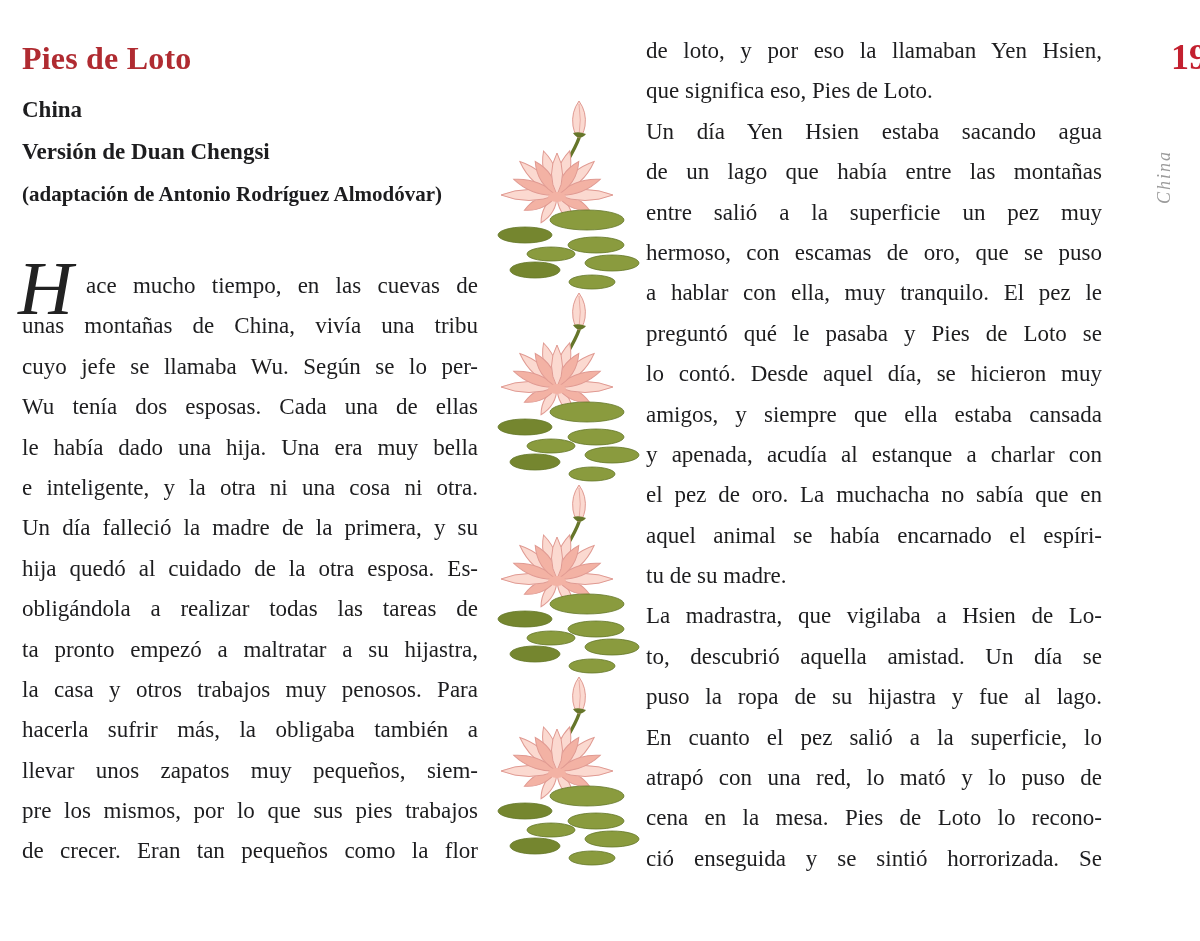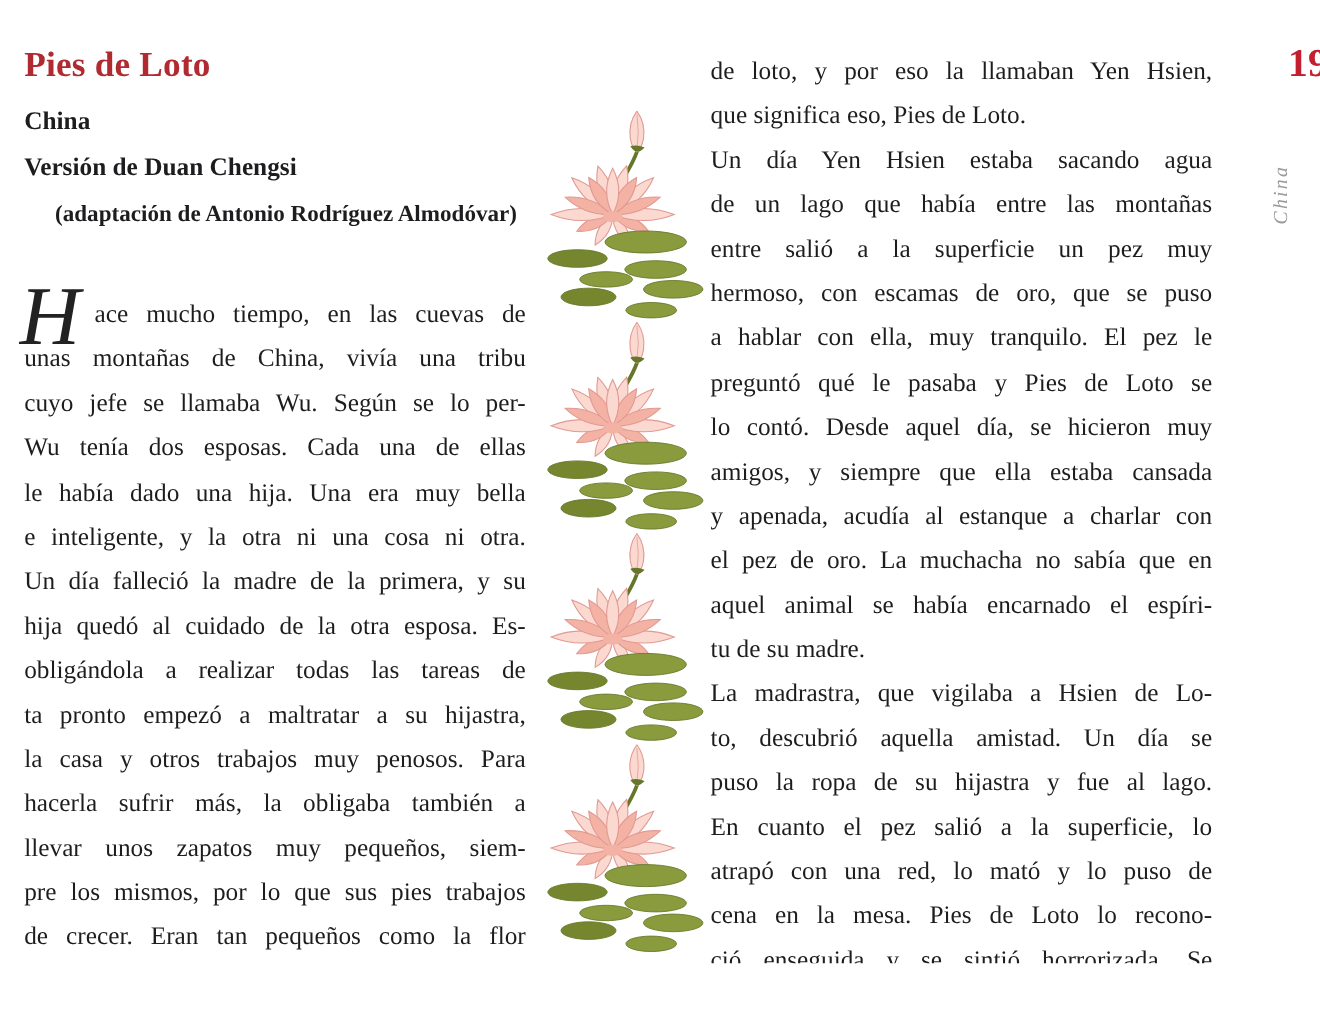--- a/index.html
+++ b/index.html
@@ -9,25 +9,25 @@
     overflow:hidden;
   }
   
   .left-col{position:absolute;left:22px;top:40px;width:456px;}
   .story-title{
     margin:0;font-size:32px;font-weight:bold;color:var(--title_red,#b02b31);
     line-height:36px;letter-spacing:.2px;
   }
   .meta{font-weight:bold;font-size:23px;line-height:40px;margin-top:2px;color:#1d1d1f;}
   .meta.first{margin-top:14px;}
-  .meta.adapt{font-size:21px;margin-left:28px;}
+  .meta.adapt{font-size:21px;}
   
   .body-text{font-size:23px;line-height:40.4px;color:#1d1d1f;}
   .left-body{position:absolute;left:22px;top:266px;width:456px;}
-  .right-body{position:absolute;left:646px;top:45px;width:456px;}
+  .right-body{position:absolute;left:646px;top:31px;width:456px;}
   .tline{height:40.4px;white-space:nowrap;}
   .tline.j{text-align:justify;text-align-last:justify;}
   .tline.ind{padding-left:64px;}
   .dropcap{
     position:absolute;left:-4px;top:-16px;
     font-size:76px;line-height:76px;font-style:italic;font-weight:normal;
     color:#222;
   }
   
   .decor{

